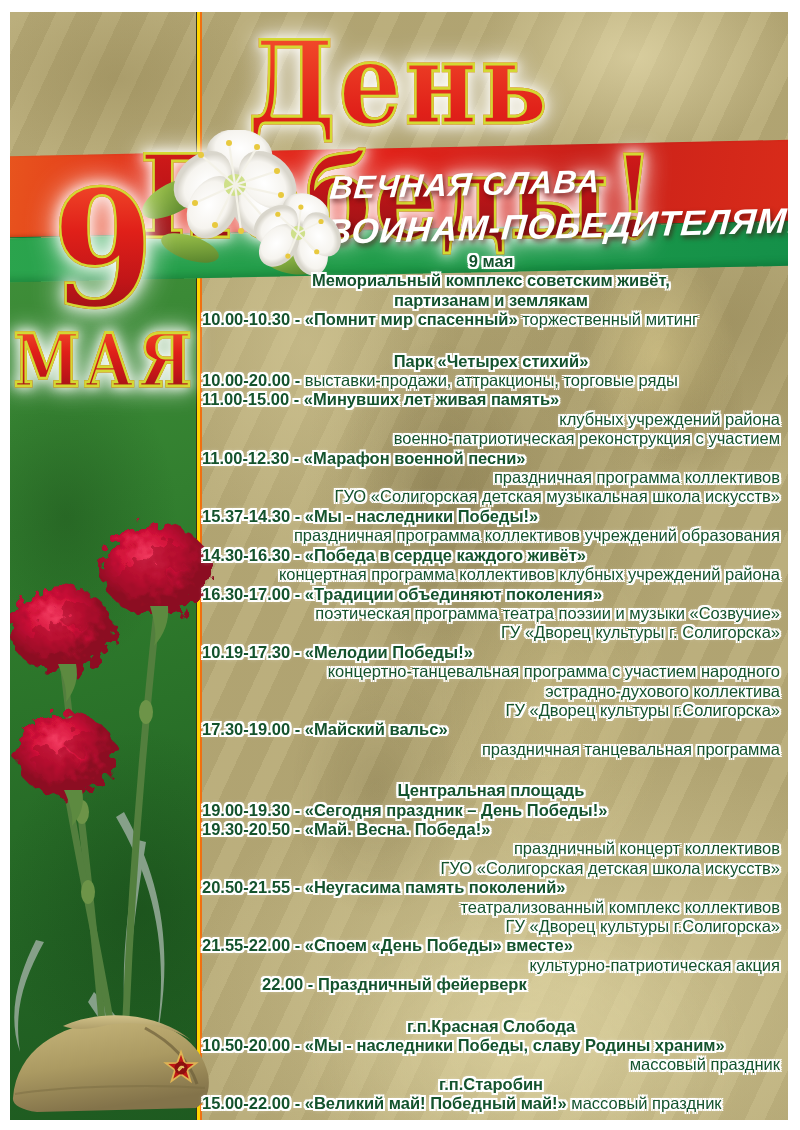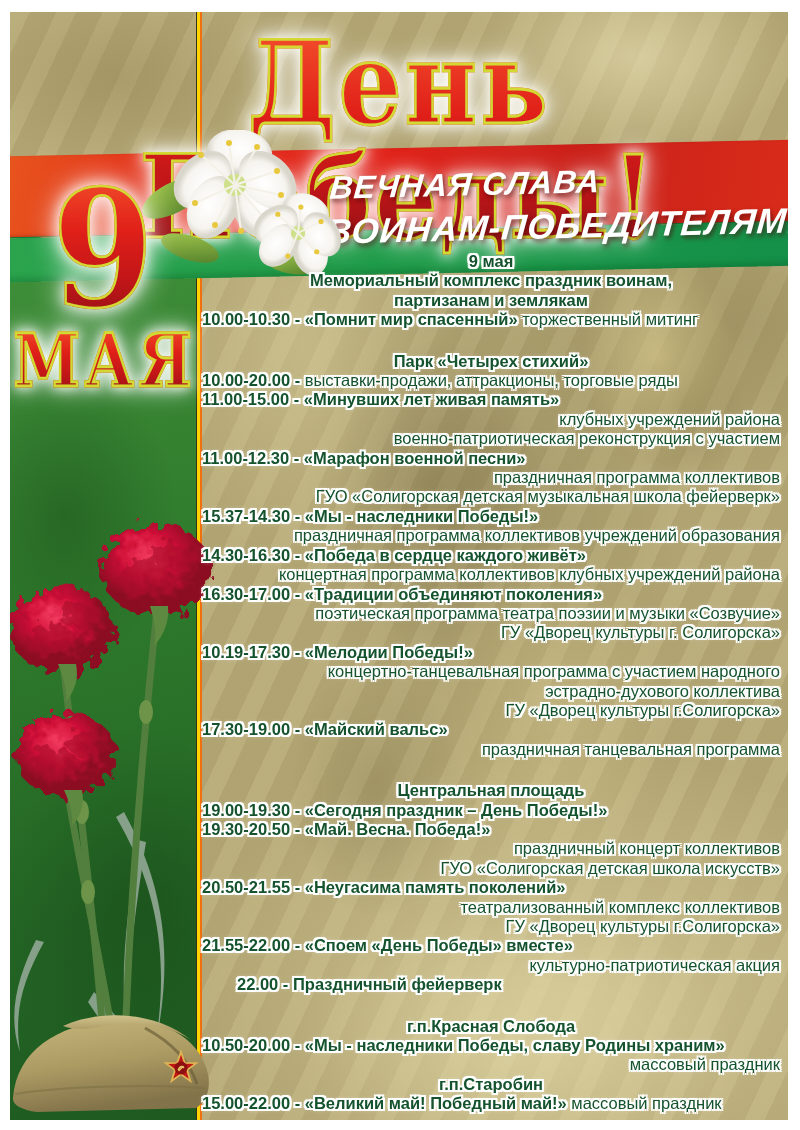--- a/index.html
+++ b/index.html
@@ -103,21 +103,21 @@
     position:absolute;left:192px;top:240px;width:578px;z-index:10;
     font-size:16.5px;line-height:19.4px;color:#14532d;
   }
   .ln{
     text-shadow:-2px -2px 0 #fff,2px -2px 0 #fff,-2px 2px 0 #fff,2px 2px 0 #fff,
                  0 -2px 0 #fff,0 2px 0 #fff,-2px 0 0 #fff,2px 0 0 #fff,0 0 5px rgba(255,255,255,.9);
   }
   .ln b{font-weight:bold;}
   .ln.h{text-align:center;font-weight:bold;}
   .ln.r{text-align:right;}
-  .ln.i{padding-left:35px;}
+  .ln.i{padding-left:60px;}
   .ln.g{height:22px;}
 </style>
 </head>
 <body>
 
 <div class="poster">
   <div class="texture"></div>
   <div class="photo-hints"></div>
 
   <div class="sidebar"></div>
@@ -283,32 +283,32 @@
     <path d="M10,92 C60,84 150,82 200,86" stroke="#7a6b42" stroke-width="2" fill="none" opacity="0.5"></path>
     <g transform="translate(176,66)">
       <polygon points="0,-16 3.8,-5.2 15.2,-4.9 6.1,2 9.4,12.9 0,6.3 -9.4,12.9 -6.1,2 -15.2,-4.9 -3.8,-5.2" fill="#bf1815" stroke="#dfb454" stroke-width="1.8"></polygon>
       <circle r="6.5" fill="#8e0f0f"></circle>
       <path d="M-3,2 q3,-6 6,-2 M-2.5,3 l5,-5" stroke="#e8c465" stroke-width="1.4" fill="none"></path>
     </g>
   </svg>
 
   <div class="schedule">
       <div class="ln h"><b>9 мая</b></div>
-      <div class="ln h"><b>Мемориальный комплекс праздник воинам,</b></div>
+      <div class="ln h"><b>Мемориальный комплекс советским живёт,</b></div>
       <div class="ln h"><b>партизанам и землякам</b></div>
       <div class="ln e"><b>10.00-10.30 - «Помнит мир спасенный»</b> торжественный митинг</div>
       <div class="ln g"></div>
       <div class="ln h"><b>Парк «Четырех стихий»</b></div>
       <div class="ln e"><b>10.00-20.00 -</b> выставки-продажи, аттракционы, торговые ряды</div>
       <div class="ln e"><b>11.00-15.00 - «Минувших лет живая память»</b></div>
       <div class="ln r">клубных учреждений района</div>
       <div class="ln r">военно-патриотическая реконструкция с участием</div>
       <div class="ln e"><b>11.00-12.30 - «Марафон военной песни»</b></div>
       <div class="ln r">праздничная программа коллективов</div>
-      <div class="ln r">ГУО «Солигорская детская музыкальная школа фейерверк»</div>
+      <div class="ln r">ГУО «Солигорская детская музыкальная школа искусств»</div>
       <div class="ln e"><b>15.37-14.30 - «Мы - наследники Победы!»</b></div>
       <div class="ln r">праздничная программа коллективов учреждений образования</div>
       <div class="ln e"><b>14.30-16.30 - «Победа в сердце каждого живёт»</b></div>
       <div class="ln r">концертная программа коллективов клубных учреждений района</div>
       <div class="ln e"><b>16.30-17.00 - «Традиции объединяют поколения»</b></div>
       <div class="ln r">поэтическая программа театра поэзии и музыки «Созвучие»</div>
       <div class="ln r">ГУ «Дворец культуры г. Солигорска»</div>
       <div class="ln e"><b>10.19-17.30 - «Мелодии Победы!»</b></div>
       <div class="ln r">концертно-танцевальная программа с участием народного</div>
       <div class="ln r">эстрадно-духового коллектива</div>

